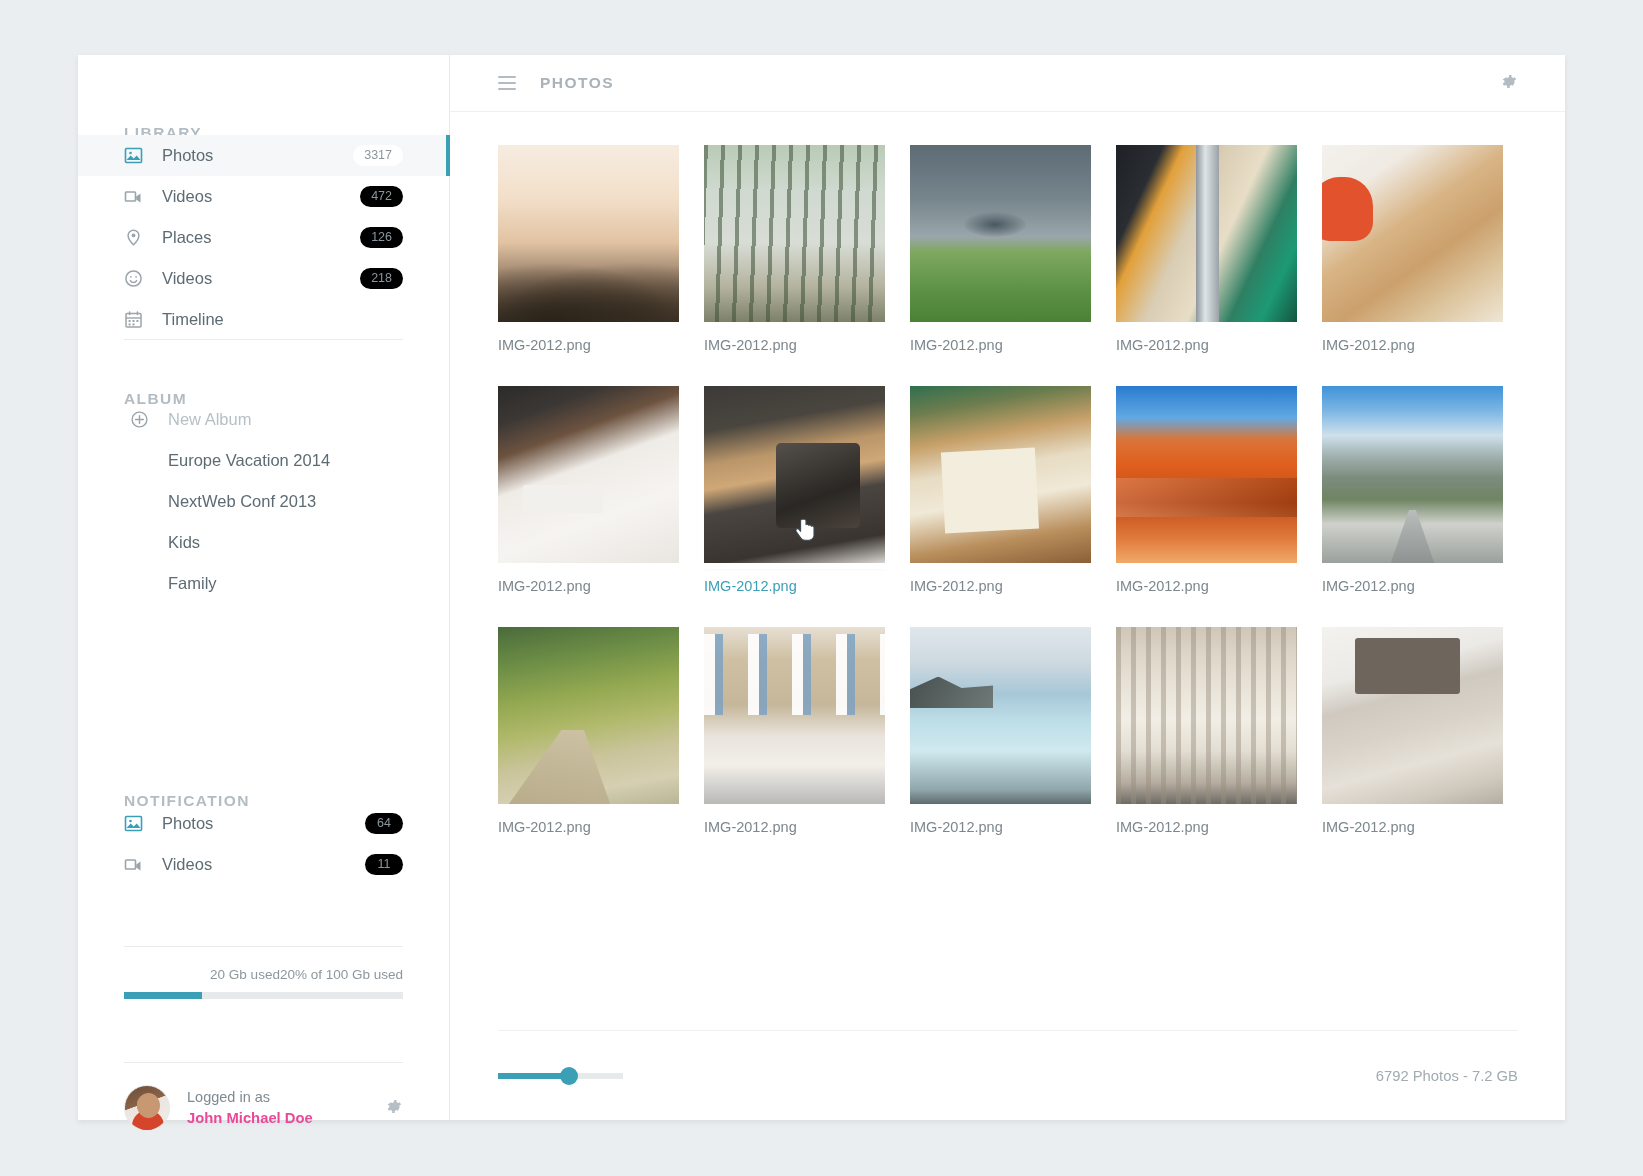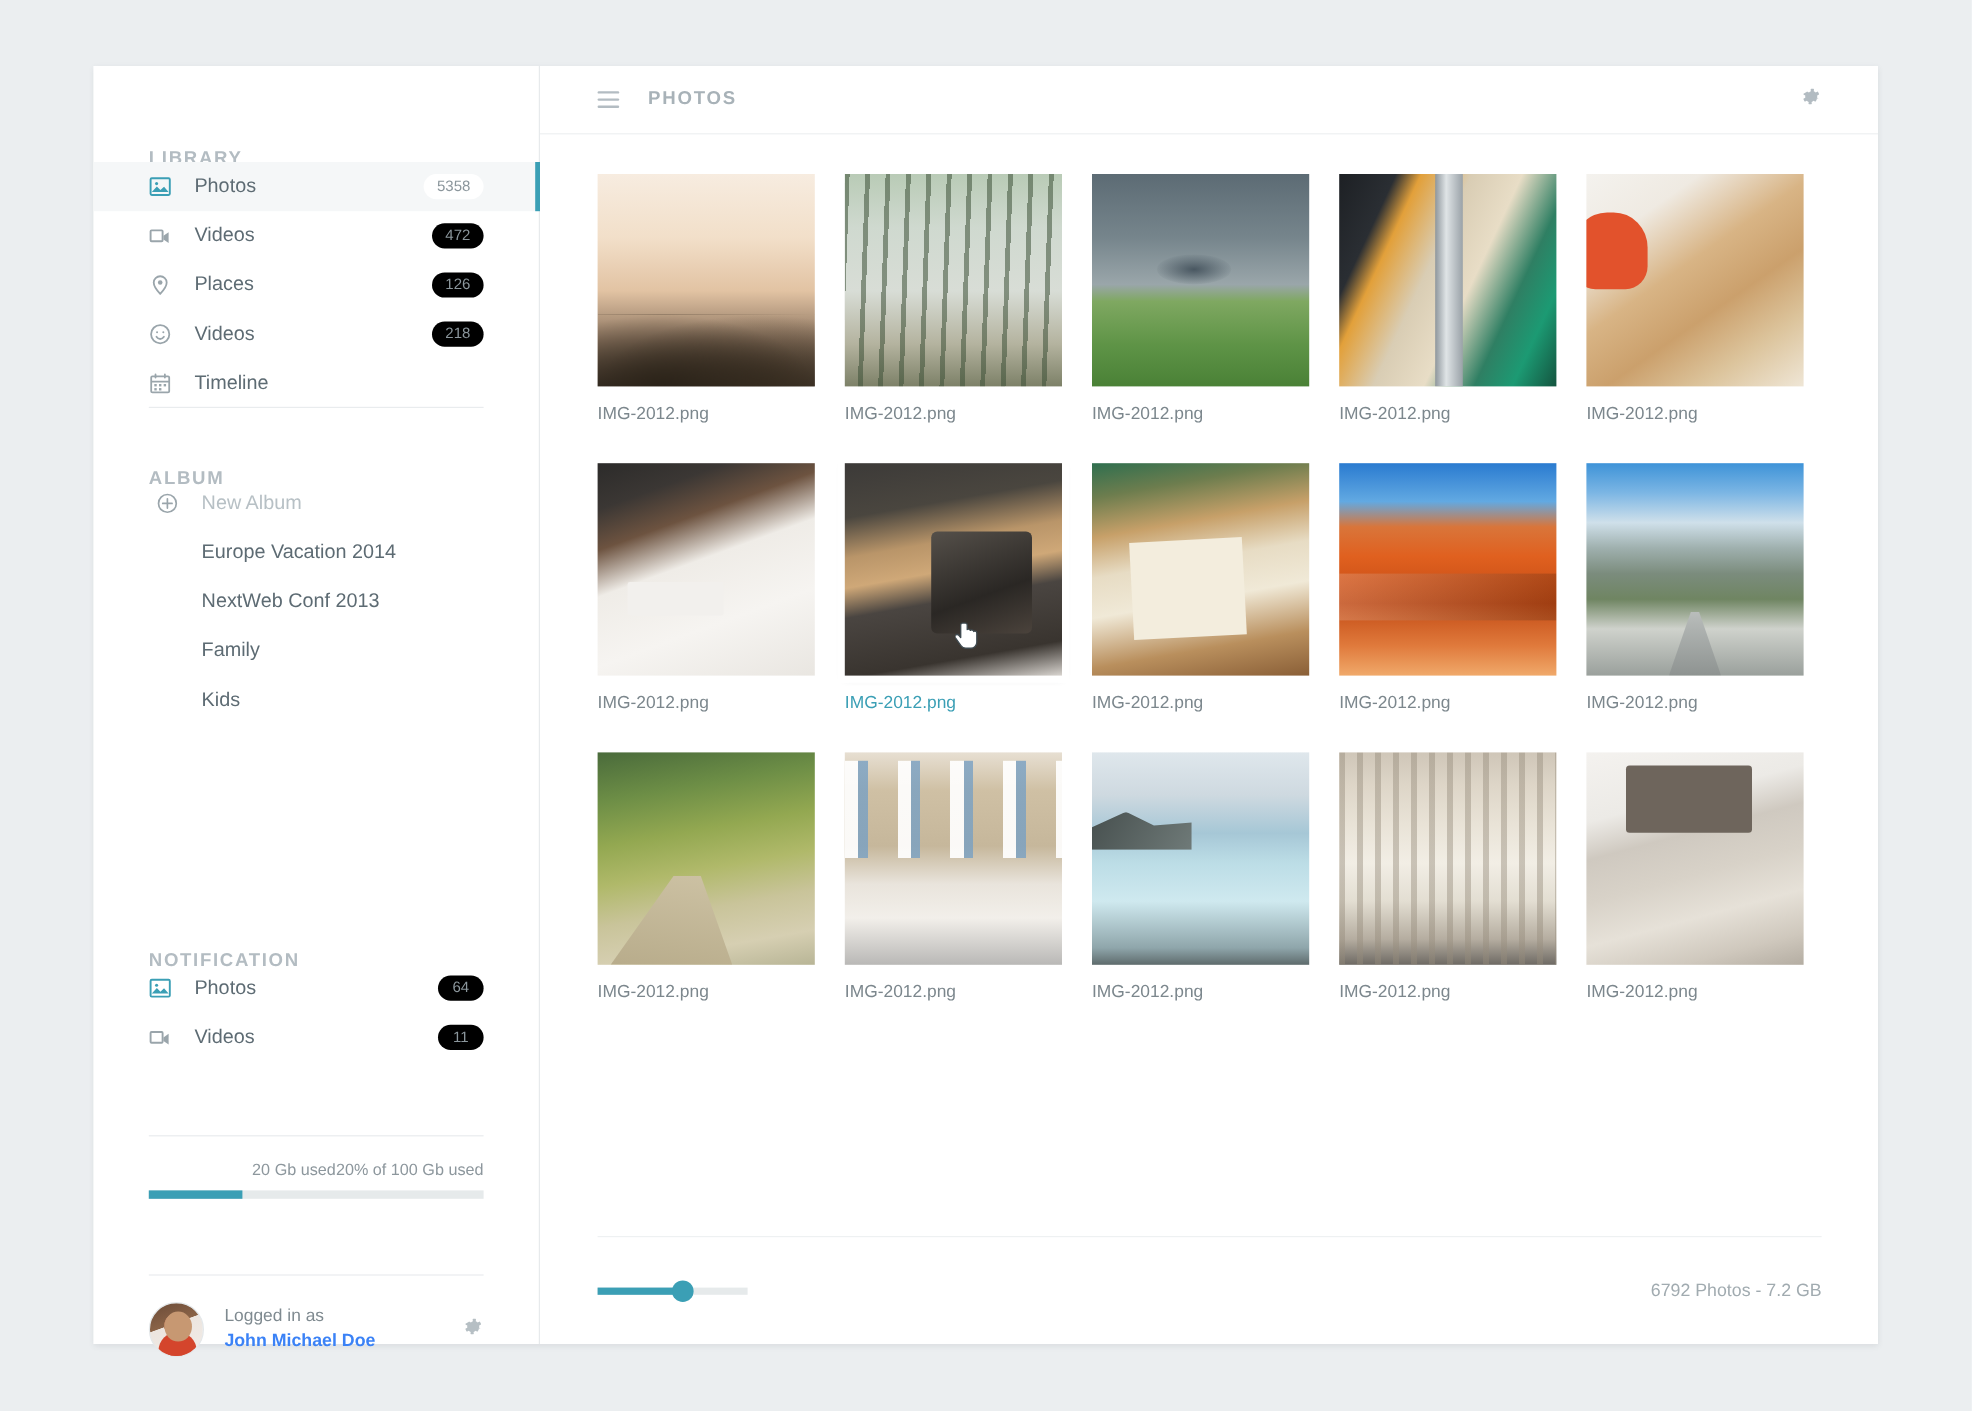--- a/index.html
+++ b/index.html
@@ -124,21 +124,21 @@
     position: relative;
   }
   .avatar::after{
     content:"";position:absolute;left:7px;top:24px;width:32px;height:32px;border-radius:50% 50% 0 0;background:#d4452c;
   }
   .avatar::before{
     content:"";position:absolute;left:12px;top:7px;width:23px;height:25px;border-radius:50%;background:#c79872;z-index:2;
   }
   .user-text { margin-left: 17px; flex: 1; line-height: 1.45; }
   .user-label { font-size: 14.5px; color: #7f8a90; }
-  .user-name { font-size: 14.8px; color: #3b82f6; font-weight: bold; }
+  .user-name { font-size: 14.8px; color: #ec4899; font-weight: bold; }
   .gear-small { color: #b6bfc4; cursor: pointer; }
 
   
   .main { flex: 1; position: relative; background: #ffffff; }
   .topbar {
     height: 57px;
     display: flex; align-items: center;
     padding: 0 47px 0 48px;
     border-bottom: 1px solid #eef1f2;
   }
@@ -276,21 +276,21 @@
 
       <div class="nav-item active">
         <span class="nav-icon teal">
           <svg width="19" height="19" viewBox="0 0 19 19" fill="none" stroke="currentColor" stroke-width="1.6">
             <rect x="1.5" y="2.5" width="16" height="14" rx="1"></rect>
             <circle cx="6.5" cy="7" r="1.3" fill="currentColor" stroke="none"></circle>
             <path d="M2.5 14l4.2-4.6 3 3 3-2.8 3.8 4.4z" fill="currentColor" stroke="none"></path>
           </svg>
         </span>
         <span class="nav-label">Photos</span>
-        <span class="badge">5358</span>
+        <span class="badge">3317</span>
       </div>
 
       <div class="nav-item">
         <span class="nav-icon">
           <svg width="19" height="19" viewBox="0 0 19 19" fill="none" stroke="currentColor" stroke-width="1.6">
             <rect x="1.5" y="5" width="10" height="9" rx="0.8"></rect>
             <path d="M12.2 9.5l4.3-3v9l-4.3-3z" fill="currentColor" stroke="none"></path>
           </svg>
         </span>
         <span class="nav-label">Videos</span>
@@ -353,24 +353,24 @@
         <span class="nav-label muted">New Album</span>
       </div>
 
       <div class="nav-item alb-item">
         <span class="nav-label">Europe Vacation 2014</span>
       </div>
       <div class="nav-item alb-item">
         <span class="nav-label">NextWeb Conf 2013</span>
       </div>
       <div class="nav-item alb-item">
+        <span class="nav-label">Kids</span>
+      </div>
+      <div class="nav-item alb-item">
         <span class="nav-label">Family</span>
-      </div>
-      <div class="nav-item alb-item">
-        <span class="nav-label">Kids</span>
       </div>
     </div>
 
     <div class="section-title not-title">NOTIFICATION</div>
     <div class="navlist not-list">
       <div class="nav-item">
         <span class="nav-icon teal">
           <svg width="19" height="19" viewBox="0 0 19 19" fill="none" stroke="currentColor" stroke-width="1.6">
             <rect x="1.5" y="2.5" width="16" height="14" rx="1"></rect>
             <circle cx="6.5" cy="7" r="1.3" fill="currentColor" stroke="none"></circle>

